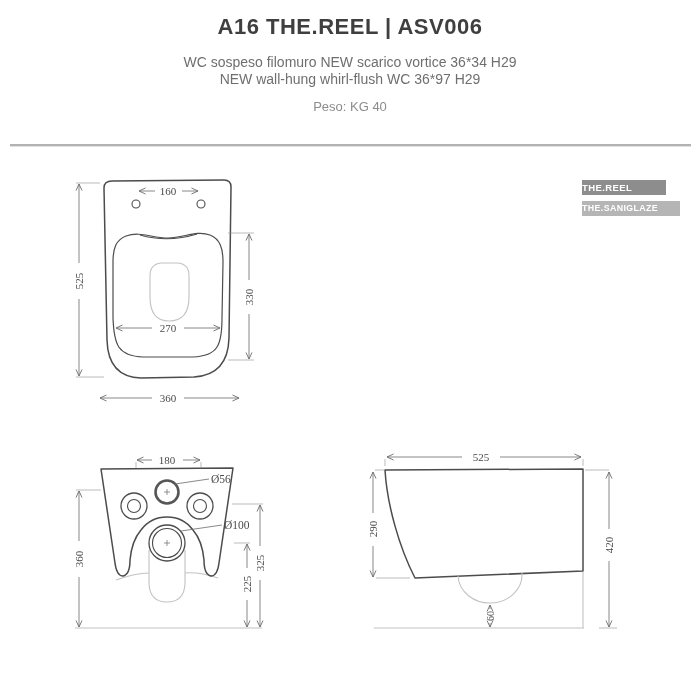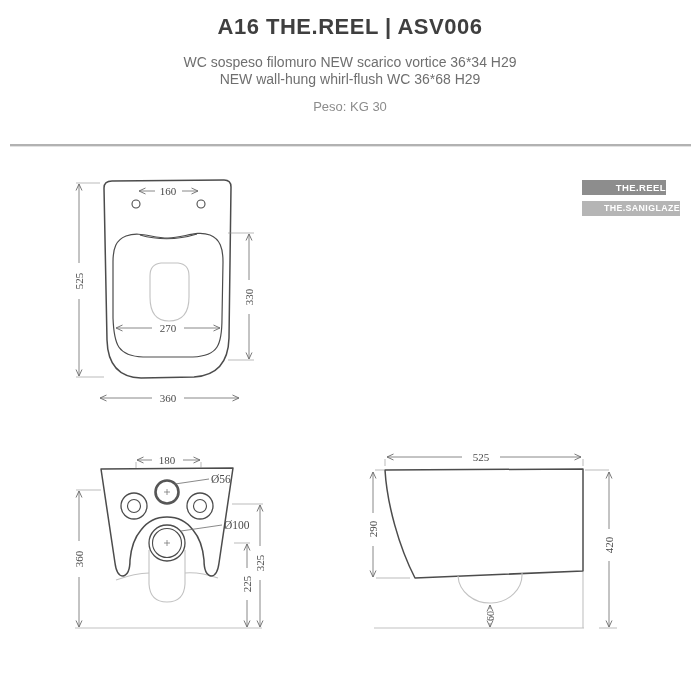--- a/index.html
+++ b/index.html
@@ -8,21 +8,21 @@
   .ctr{position:absolute;left:0;width:700px;text-align:center;}
   #title{top:14px;font-size:22px;font-weight:bold;color:#3f3f3f;letter-spacing:.5px;}
   .sub{color:#6f6f6f;font-size:14px;}
   #sub-it{top:54px;}
   #sub-en{top:71px;}
   .wt{color:#8c8c8c;font-size:13px;}
   #peso{top:99px;}
   #weight{top:115px;}
   #divider{position:absolute;top:144px;left:10px;width:681px;height:2px;background:#b2b2b2;
            border-bottom:1px solid #e2e2e2;}
-  .badge{position:absolute;left:582px;height:15px;line-height:15px;text-align:right;
+  .badge{position:absolute;left:582px;height:15px;line-height:15px;text-align:left;
          color:#ffffff;font-weight:bold;letter-spacing:.4px;}
   #badge-reel{top:180px;width:84px;background:#8d8d8d;font-size:9.5px;}
   #badge-saniglaze{top:201px;width:98px;background:#b5b5b5;font-size:8.8px;}
   svg{position:absolute;left:0;top:0;}
   .ln-main{fill:#ffffff;stroke:#4c4c4c;stroke-width:1.5;stroke-linejoin:round;}
   .ln-det{fill:none;stroke:#4c4c4c;stroke-width:1.2;}
   .ln-lt{fill:none;stroke:#c2c2c2;stroke-width:1.1;}
   .ln-ltf{fill:#ffffff;stroke:#c2c2c2;stroke-width:1.1;}
   .circ{fill:#ffffff;stroke:#4c4c4c;stroke-width:1.3;}
   .circ-n{fill:none;stroke:#4c4c4c;stroke-width:1.1;}
@@ -33,22 +33,22 @@
   .dtx{font:11px "Liberation Serif", serif;fill:#4a4a4a;text-anchor:middle;}
   .dtx2{font:11.5px "Liberation Serif", serif;fill:#4a4a4a;}
 </style>
 </head>
 <body>
 
 <div id="page">
 
   <div id="title" class="ctr">A16 THE.REEL | ASV006</div>
   <div id="sub-it" class="ctr sub">WC sospeso filomuro NEW scarico vortice 36*34  H29</div>
-  <div id="sub-en" class="ctr sub">NEW wall-hung whirl-flush WC 36*68  H29</div>
-  <div id="peso" class="ctr wt">Peso: KG 30</div>
+  <div id="sub-en" class="ctr sub">NEW wall-hung whirl-flush WC 36*97  H29</div>
+  <div id="peso" class="ctr wt">Peso: KG 40</div>
   <div id="divider"></div>
 
   <div id="badge-reel" class="badge">THE.REEL</div>
   <div id="badge-saniglaze" class="badge">THE.SANIGLAZE</div>
 
   <svg width="700" height="700" viewBox="0 0 700 700">
     <defs>
       <marker id="mE" markerWidth="9" markerHeight="9" refX="8" refY="4.5" orient="auto" markerUnits="userSpaceOnUse">
         <path d="M1.5,1.5 L8,4.5 L1.5,7.5" fill="none" stroke="#6b6b6b" stroke-width="0.9"></path>
       </marker>

